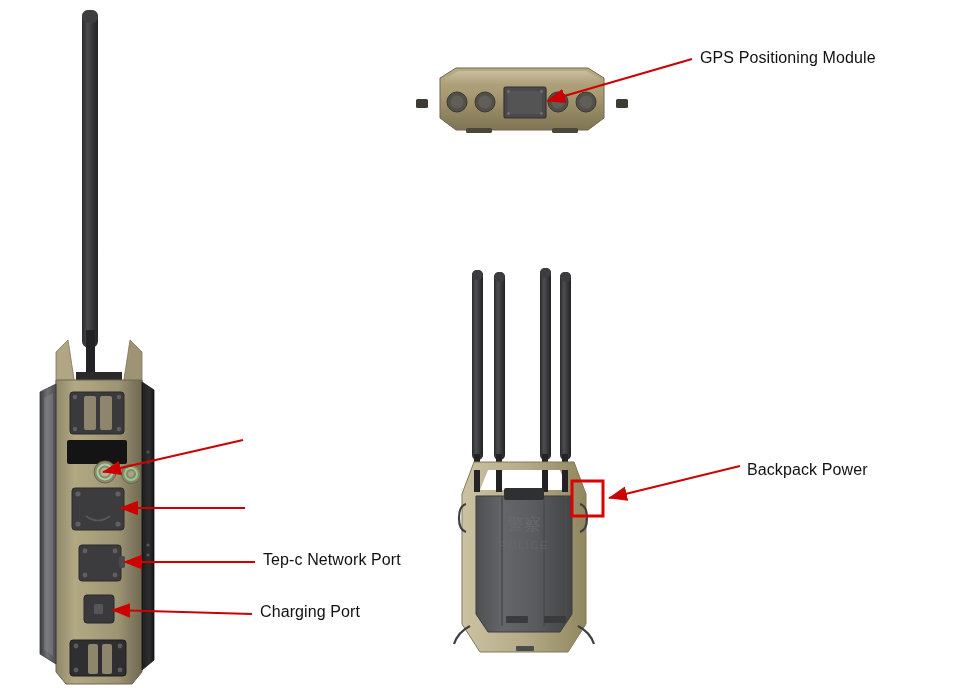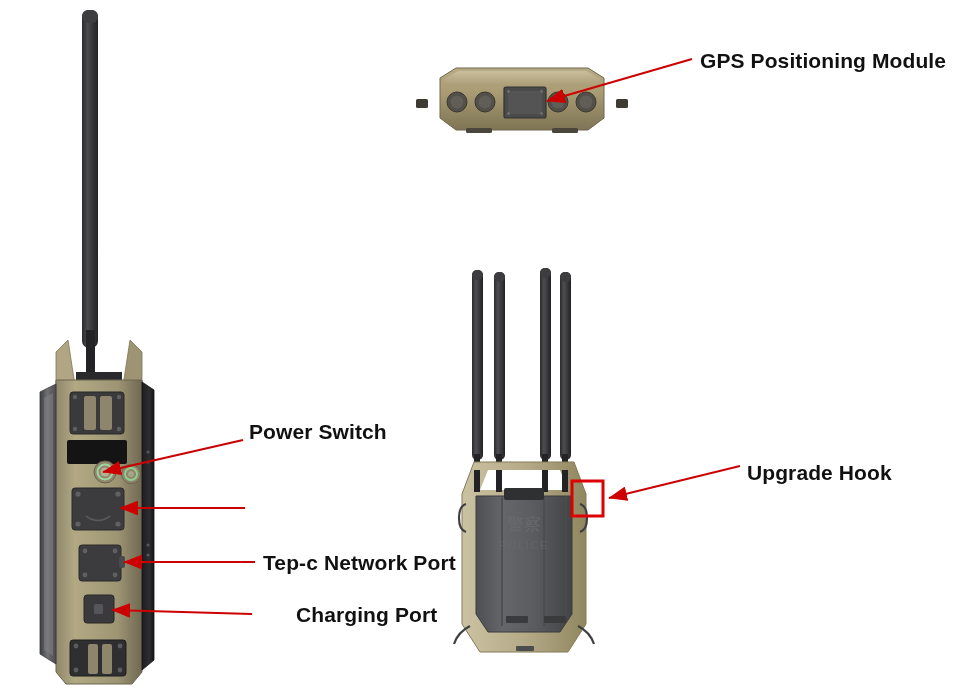--- a/index.html
+++ b/index.html
@@ -14,22 +14,22 @@
     overflow: hidden;
     font-family: "Liberation Sans", sans-serif;
     color: #1a1a1a;
   }
   .stage {
     position: absolute;
     inset: 0;
   }
   .callout-label {
     position: absolute;
-    font-size: 21px;
-    font-weight: 700;
+    font-size: 16px;
+    font-weight: 400;
     color: #111111;
     white-space: nowrap;
     letter-spacing: 0.1px;
   }
   svg.overlay {
     position: absolute;
     left: 0;
     top: 0;
     width: 953px;
     height: 688px;
@@ -251,18 +251,17 @@
     <line x1="243" y1="440" x2="103" y2="472" stroke="#cc0000" stroke-width="2.1" marker-end="url(#ah)"></line>
     <line x1="245" y1="508" x2="120" y2="508" stroke="#cc0000" stroke-width="2.1" marker-end="url(#ah)"></line>
     <line x1="255" y1="562" x2="124" y2="562" stroke="#cc0000" stroke-width="2.1" marker-end="url(#ah)"></line>
     <line x1="252" y1="614" x2="112" y2="610" stroke="#cc0000" stroke-width="2.1" marker-end="url(#ah)"></line>
     <line x1="740" y1="466" x2="609" y2="498" stroke="#cc0000" stroke-width="2.1" marker-end="url(#ah)"></line>
 
     <rect x="572" y="481" width="31" height="35" fill="none" stroke="#dd0000" stroke-width="3"></rect>
   </svg>
 
   <div class="callout-label" style="left:700px; top:49px;">GPS Positioning Module</div>
-  <div class="callout-label" style="left:249px; top:420px;">Power Switch</div>
   <div class="callout-label" style="left:263px; top:551px;">Tep-c Network Port</div>
-  <div class="callout-label" style="left:260px; top:603px;margin-left:36px;">Charging Port</div>
-  <div class="callout-label" style="left:747px; top:461px;">Upgrade Hook</div>
+  <div class="callout-label" style="left:260px; top:603px;">Charging Port</div>
+  <div class="callout-label" style="left:747px; top:461px;">Backpack Power</div>
 
 </div>
 
 </body></html>

